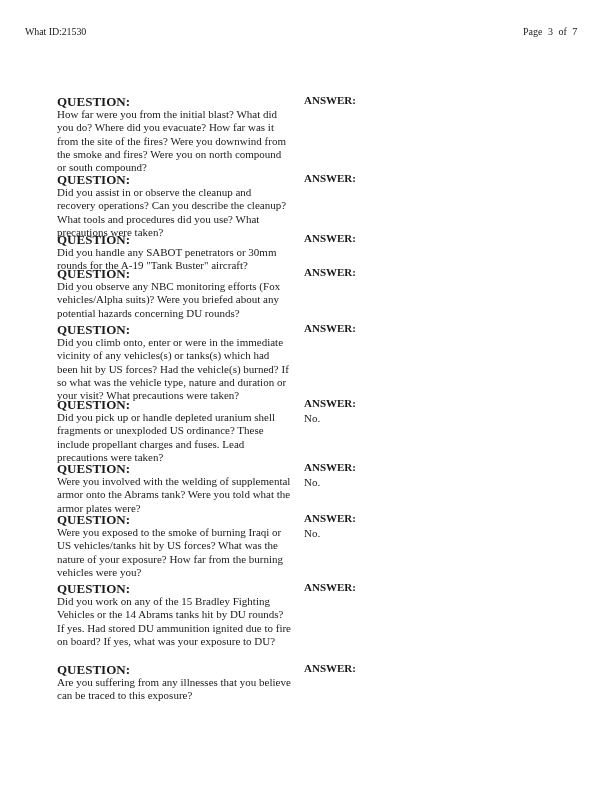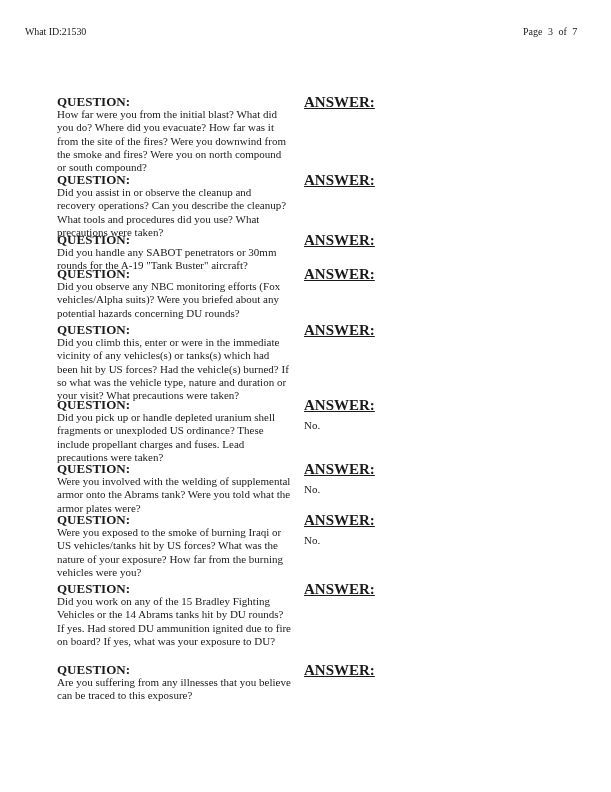--- a/index.html
+++ b/index.html
@@ -16,28 +16,28 @@
       position: absolute; left: 523px; top: 26px;
       font-size: 10px; word-spacing: 3px;
     }
     .qa-block { position: absolute; left: 57px; width: 540px; }
     .q-label {
       position: absolute; left: 0; top: 0;
       font-weight: bold; font-size: 13px;
     }
     .a-label {
       position: absolute; left: 247px; top: 0;
-      font-weight: bold; font-size: 15px; text-decoration: underline;
+      font-weight: bold; font-size: 11px;
     }
     .q-text {
       position: absolute; left: 0; top: 14px; width: 235px;
       font-size: 11px; line-height: 13.3px;
     }
     .a-text {
-      position: absolute; left: 247px; top: 22px; width: 200px;
+      position: absolute; left: 247px; top: 15px; width: 200px;
       font-size: 11px; line-height: 13.3px;
     }
     .q-text p { margin: 0; }
     .q-text p + p { margin-top: 0; font-family: Liberation Serif, serif; }
   </style>
 </head>
 <body>
 
 <div class="header-left">What ID:21530</div>
 <div class="header-right">Page  3 of   7</div>
@@ -75,21 +75,21 @@
   <div class="q-text">
       <p>Did you observe any NBC monitoring efforts (Fox vehicles/Alpha suits)?  Were you briefed about any potential hazards concerning DU rounds?</p>
     </div>
   <div class="a-text"></div>
 </div>
 
 <div class="qa-block" style="top:322px;">
   <div class="q-label">QUESTION:</div>
   <div class="a-label">ANSWER:</div>
   <div class="q-text">
-      <p>Did you climb this, enter or were in the immediate vicinity of any vehicles(s) or tanks(s) which had been hit by US forces?  Had the vehicle(s) burned?  If so what was the vehicle type, nature and duration or your visit? What precautions were taken?</p>
+      <p>Did you climb onto, enter or were in the immediate vicinity of any vehicles(s) or tanks(s) which had been hit by US forces?  Had the vehicle(s) burned?  If so what was the vehicle type, nature and duration or your visit? What precautions were taken?</p>
     </div>
   <div class="a-text"></div>
 </div>
 
 <div class="qa-block" style="top:397px;">
   <div class="q-label">QUESTION:</div>
   <div class="a-label">ANSWER:</div>
   <div class="q-text">
       <p>Did you pick up or handle depleted uranium shell fragments or unexploded US ordinance?  These include propellant charges and fuses.  Lead precautions were taken?</p>
     </div>

